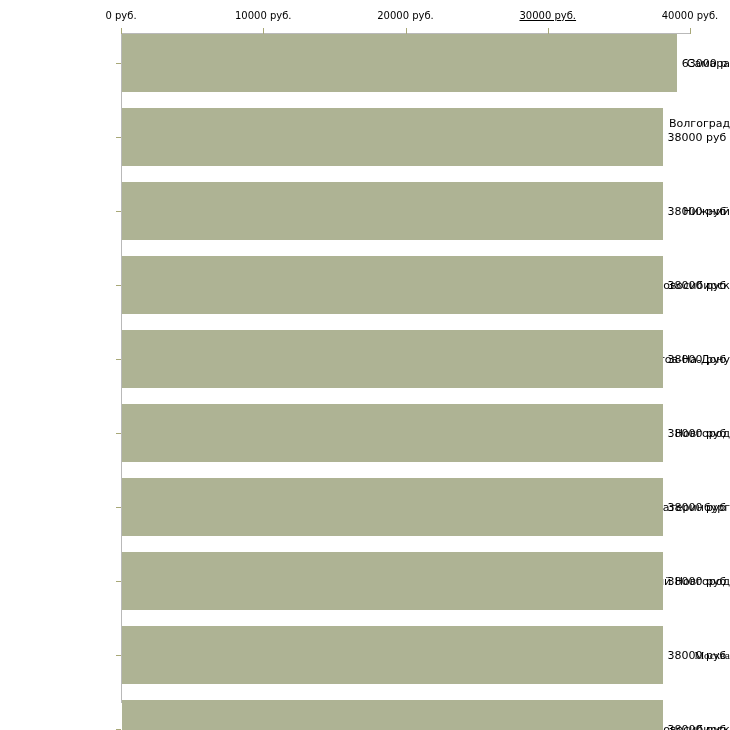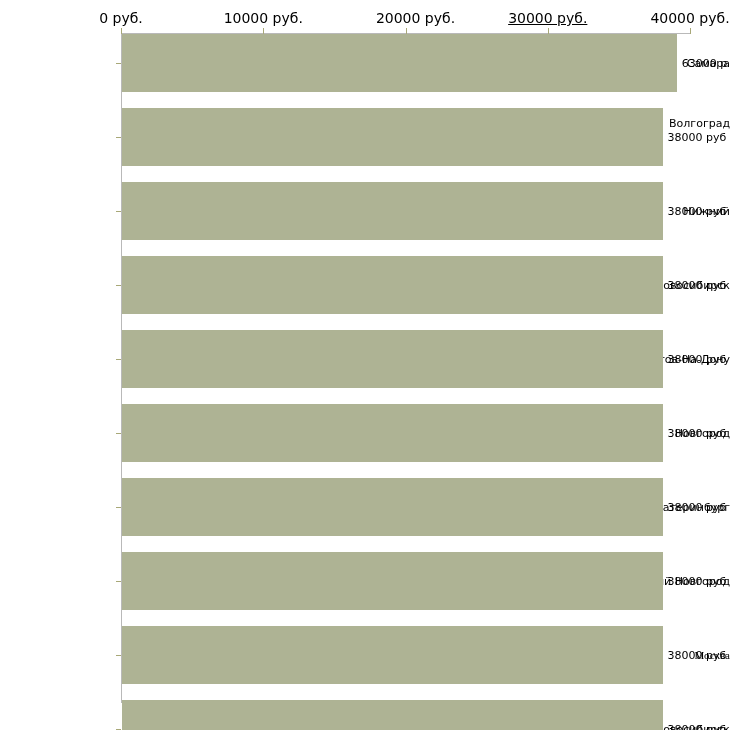--- a/index.html
+++ b/index.html
@@ -42,21 +42,21 @@
   .x-tick {
     position: absolute;
     top: 28px;
     width: 1px;
     height: 6px;
     background: #a8a878;
   }
   .x-tick-label {
     position: absolute;
     top: 10px;
-    font-size: 14px;
+    font-size: 10px;
     color: #000000;
     white-space: nowrap;
     transform: translateX(-50%);
     letter-spacing: 0px;
   }
 
   .y-tick {
     position: absolute;
     left: 116px;
     width: 5px;
@@ -95,21 +95,21 @@
 
   <div class="y-axis-line"></div>
   <div class="x-axis-line"></div>
 
   <div id="x-ticks">
       <div class="x-tick" style="left: 121px;"></div>
       <div class="x-tick-label" style="left: 121px;">0 руб.</div>
       <div class="x-tick" style="left: 263.25px;"></div>
       <div class="x-tick-label" style="left: 263.25px;">10000 руб.</div>
       <div class="x-tick" style="left: 405.5px;"></div>
-      <div class="x-tick-label" style="left: 405.5px; margin-left: 10px;">20000 руб.</div>
+      <div class="x-tick-label" style="left: 405.5px;">20000 руб.</div>
       <div class="x-tick" style="left: 547.75px;"></div>
       <div class="x-tick-label" style="left: 547.75px; text-decoration: underline;">30000 руб.</div>
       <div class="x-tick" style="left: 690px;"></div>
       <div class="x-tick-label" style="left: 690px;">40000 руб.</div>
     </div>
 
   <div id="y-ticks">
       <div class="y-tick" style="top: 63px;"></div>
       <div class="y-tick-label" style="top: 63px;">Самара</div>
       <div class="y-tick" style="top: 137px;"></div>

